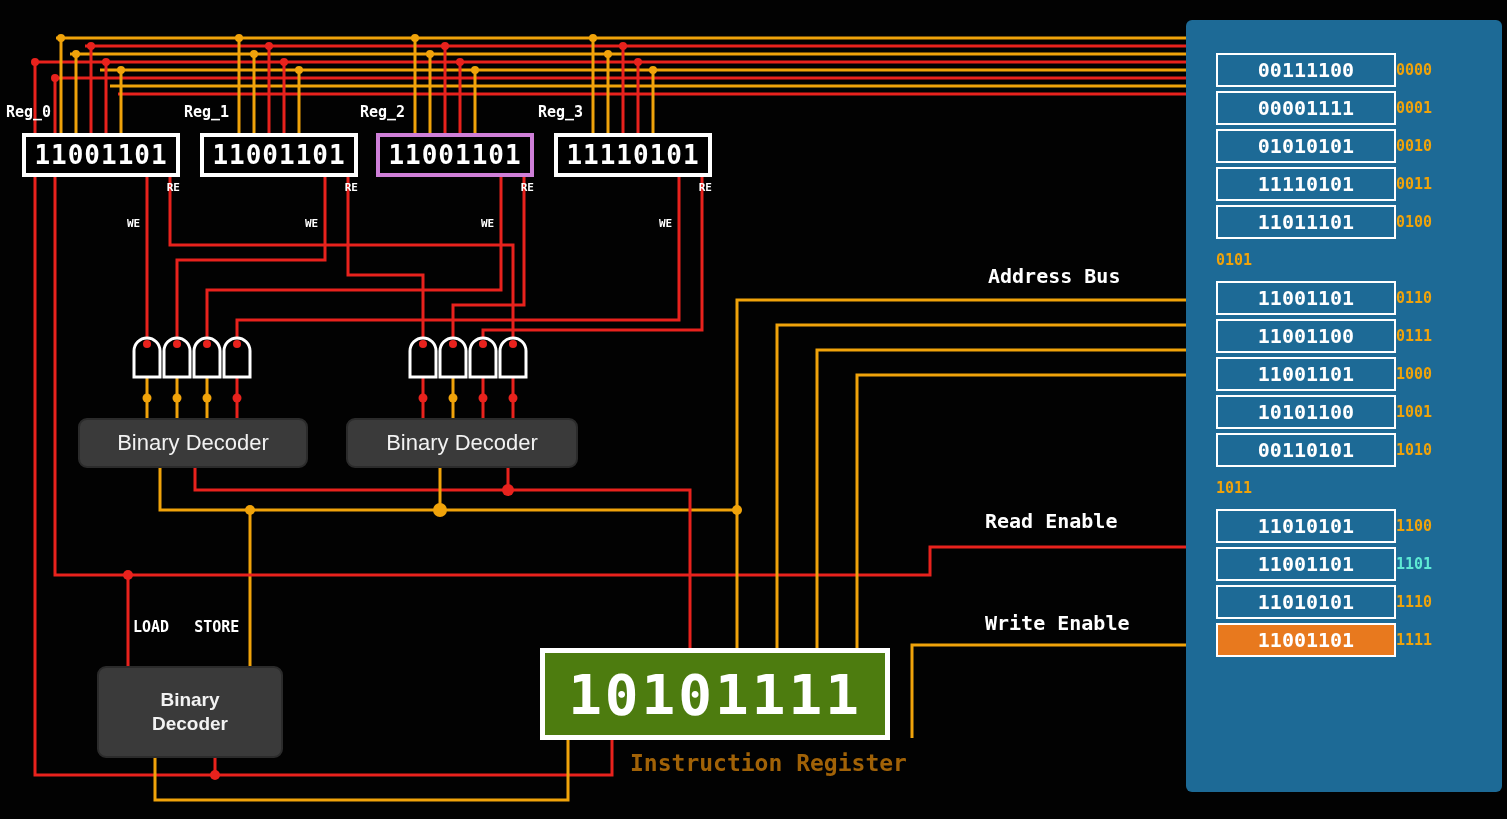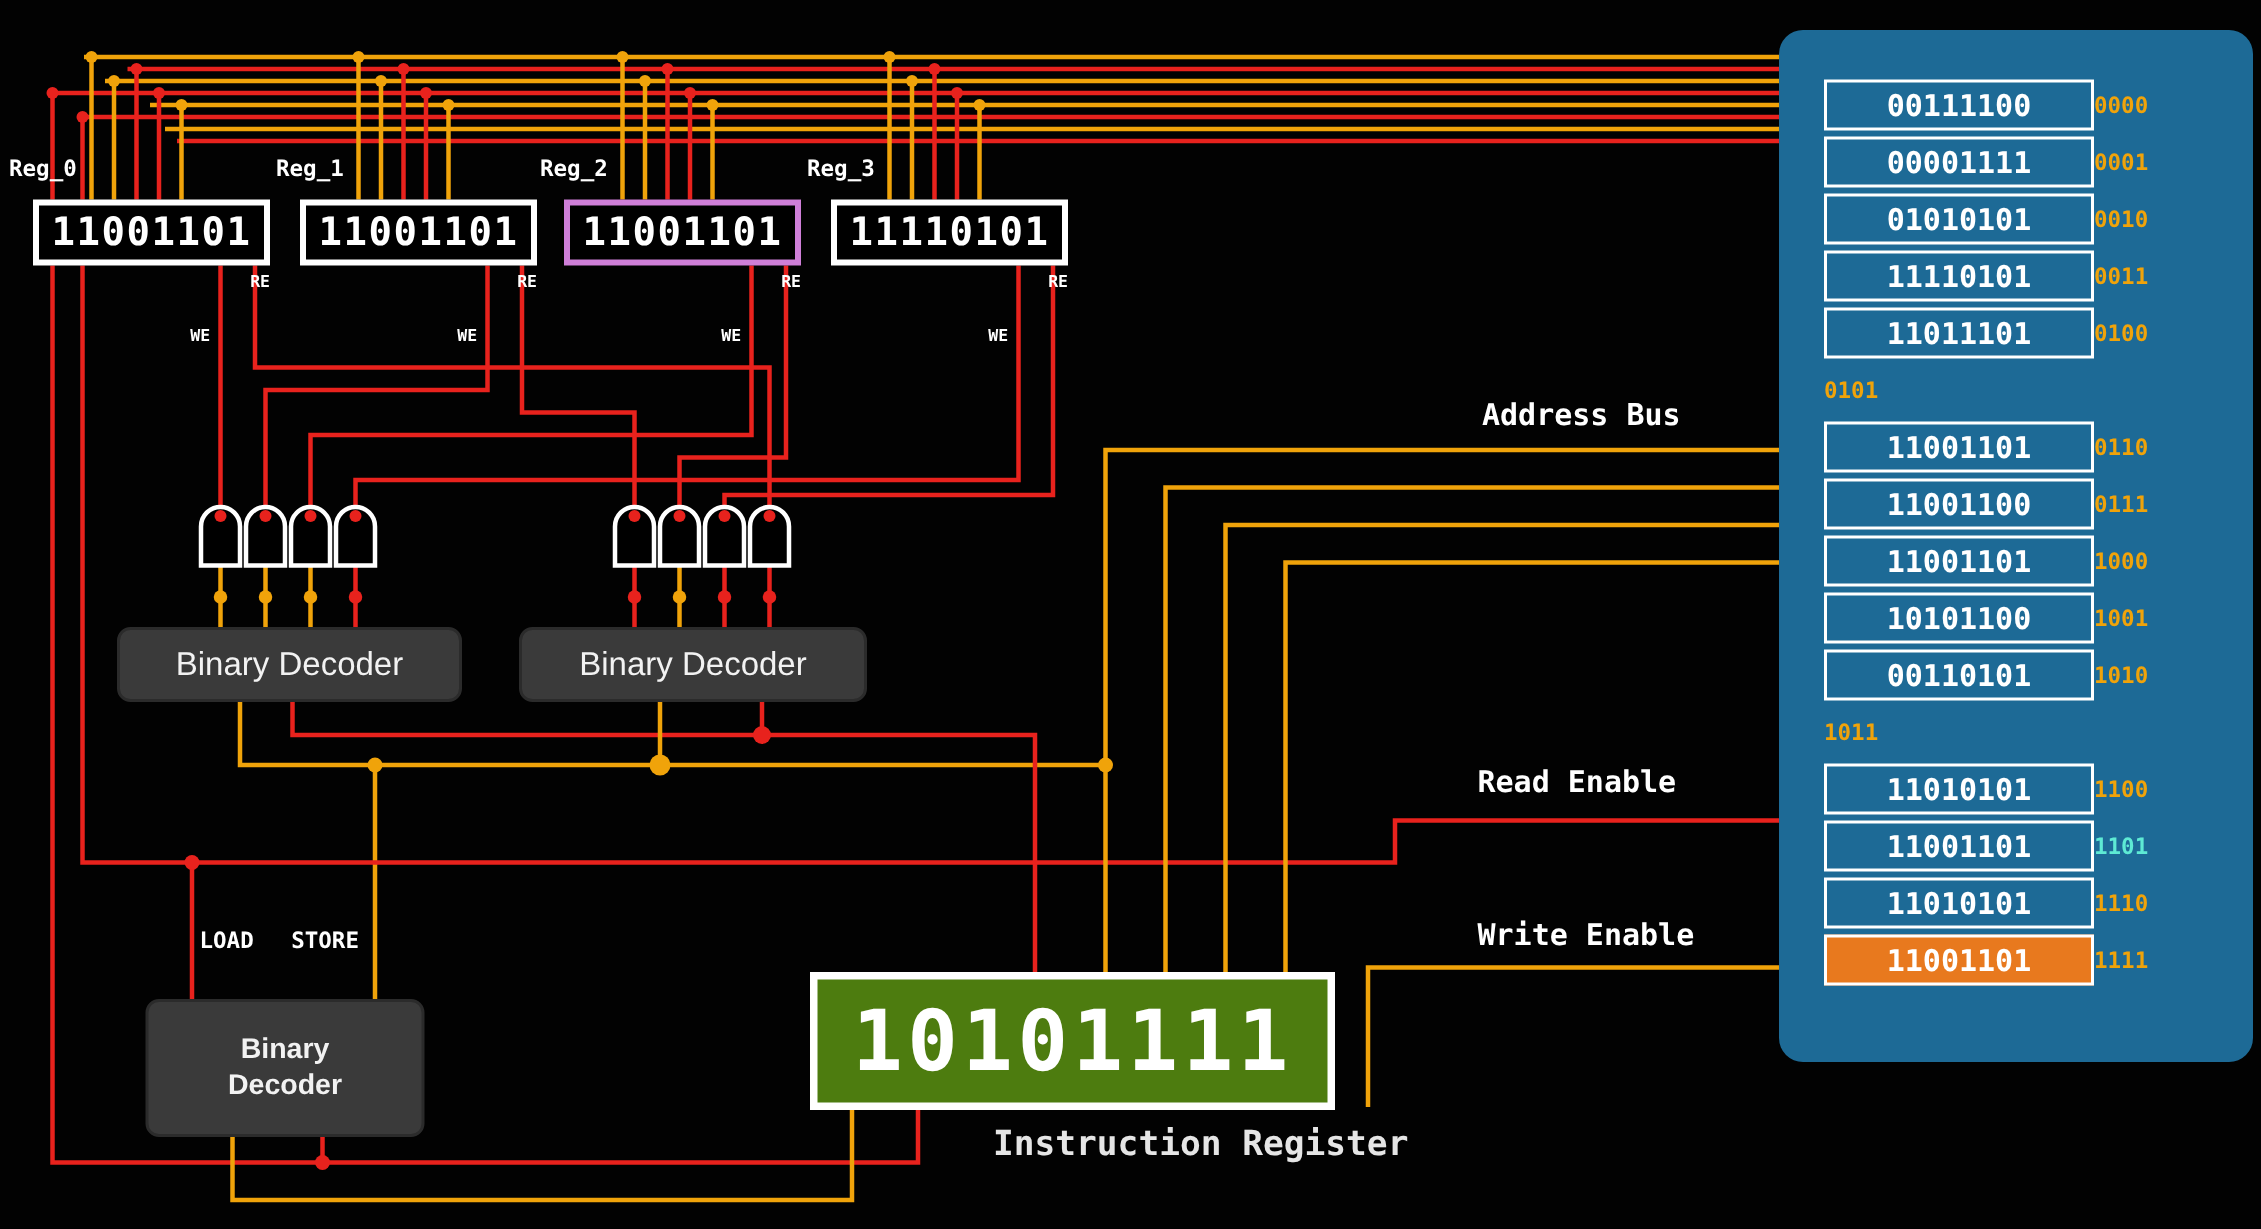--- a/index.html
+++ b/index.html
@@ -33,31 +33,31 @@
   #decoder-ls{left:97px;top:666px;width:182px;height:88px;font-size:19px;font-weight:bold;text-align:center;}
   #decoder-ls span{display:block;max-width:95px;line-height:1.25;}
   .loadstore{position:absolute;left:133px;top:618px;font-size:15px;font-weight:bold;word-spacing:16px;color:#fff;}
 
   
   .ir-box{
     position:absolute;left:540px;top:648px;width:340px;height:82px;border:5px solid #fff;background:#4d7c0f;
     display:flex;align-items:center;justify-content:center;
   }
   .ir-value{font-size:56px;font-weight:bold;letter-spacing:3px;}
-  .ir-caption{position:absolute;left:630px;top:750px;font-size:23px;font-weight:bold;color:#e5e5e5;margin-left:32px;}
+  .ir-caption{position:absolute;left:630px;top:750px;font-size:23px;font-weight:bold;color:#a16207;}
 
   
   .bus-label{position:absolute;font-size:20px;font-weight:bold;color:#fff;}
   #lbl-address{left:988px;top:264px;}
   #lbl-read{left:985px;top:509px;}
   #lbl-write{left:985px;top:611px;}
 
   
   .memory-panel{
-    position:absolute;left:1186px;top:20px;width:316px;height:688px;border-radius:16px;text-align:center;
+    position:absolute;left:1186px;top:20px;width:316px;height:772px;border-radius:6px;text-align:center;
   }
   #memory-rows{position:absolute;left:30px;top:33px;}
   .mem-row{display:flex;align-items:center;height:34px;margin-bottom:4px;}
   .mem-cell{
     width:180px;height:34px;box-sizing:border-box;border:2px solid #fff;
     display:flex;align-items:center;justify-content:center;
     font-size:20px;font-weight:bold;color:#fff;
   }
   .mem-addr{margin-left:0;font-size:15px;font-weight:bold;}
 </style>

